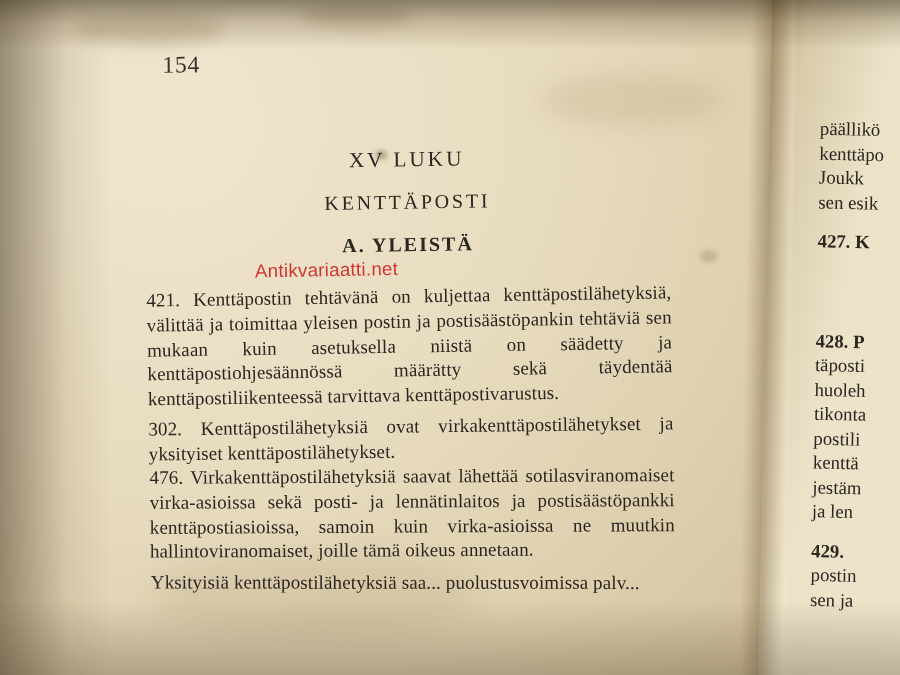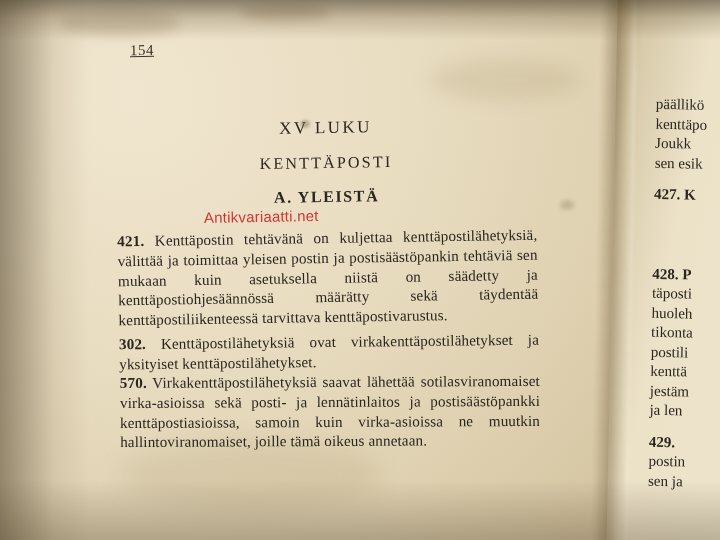--- a/index.html
+++ b/index.html
@@ -69,25 +69,24 @@
     position: absolute;
     border-radius: 50%;
     pointer-events: none;
   }
 
   
   .page-number {
     position: absolute;
     left: 130px;
     top: 42px;
-    font-size: 15px;
+    font-size: 19px;
     color: #3a3228;
     letter-spacing: 0.5px;
     transform: rotate(-0.8deg);
-    text-decoration: underline;
   }
   .col {
     position: absolute;
     left: 118px;
     top: 118px;
     width: 420px;
     transform: rotate(-0.9deg);
     color: #2b2620;
   }
   .chapter {
@@ -110,21 +109,21 @@
     margin: 0 0 4px 0;
   }
   .para {
     font-size: 15.2px;
     line-height: 1.30;
     text-align: justify;
     margin: 0 0 1px 0;
     letter-spacing: 0.1px;
   }
   .para .num {
-    font-weight: bold;
+    font-weight: normal;
   }
   .p421 { margin-top: 22px; }
   .p422 { margin-top: 5px; }
   .p423 { margin-top: 0px; }
   .p424 { margin-top: 6px; }
 
   
   .curve1 { transform: rotate(0.25deg); }
   .curve2 { transform: rotate(0.6deg); }
   .curve3 { transform: rotate(0.95deg); }
@@ -188,24 +187,27 @@
       <span class="num">421.</span>
       <span>Kenttäpostin tehtävänä on kuljettaa kenttäpostilähetyksiä, välittää ja toimittaa yleisen postin ja postisäästöpankin tehtäviä sen mukaan kuin asetuksella niistä on säädetty ja kenttäpostiohjesäännössä määrätty sekä täydentää kenttäpostiliikenteessä tarvittava kenttäpostivarustus.</span>
     </div>
 
     <div class="para p422 curve1">
       <span class="num">302.</span>
       <span>Kenttäpostilähetyksiä ovat virkakenttäpostilähetykset ja yksityiset kenttäpostilähetykset.</span>
     </div>
 
     <div class="para p423 curve2">
-      <span class="num">570.</span>
+      <span class="num">476.</span>
       <span>Virkakenttäpostilähetyksiä saavat lähettää sotilasviranomaiset virka-asioissa sekä posti- ja lennätinlaitos ja postisäästöpankki kenttäpostiasioissa, samoin kuin virka-asioissa ne muutkin hallintoviranomaiset, joille tämä oikeus annetaan.</span>
     </div>
 
+    <div class="para p424 curve3">
+      <span>Yksityisiä kenttäpostilähetyksiä saa... puolustusvoimissa palv...</span>
+    </div>
   </div>
 
   <div class="watermark">Antikvariaatti.net</div>
 
   <div class="rcol">
     <p>päällikö</p>
     <p>kenttäpo</p>
     <p>Joukk</p>
     <p>sen esik</p>
     <div class="gap"></div>

